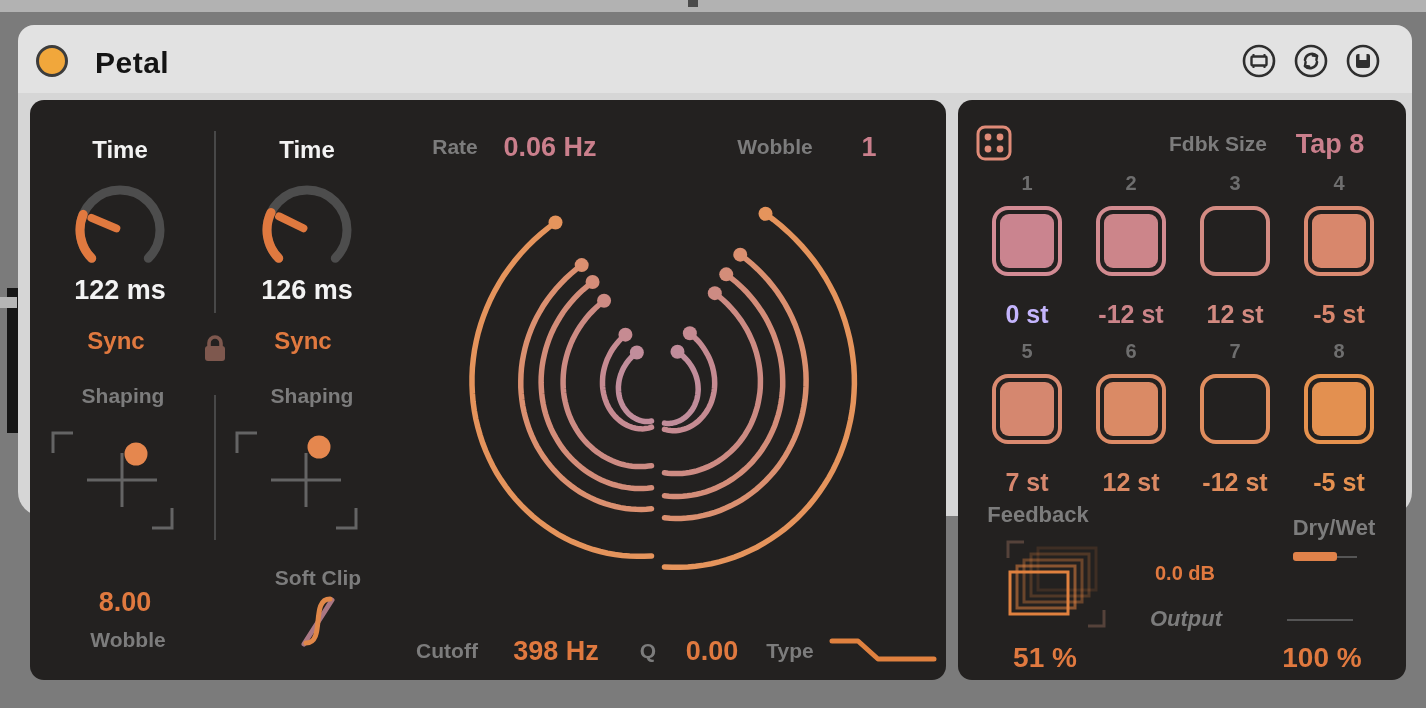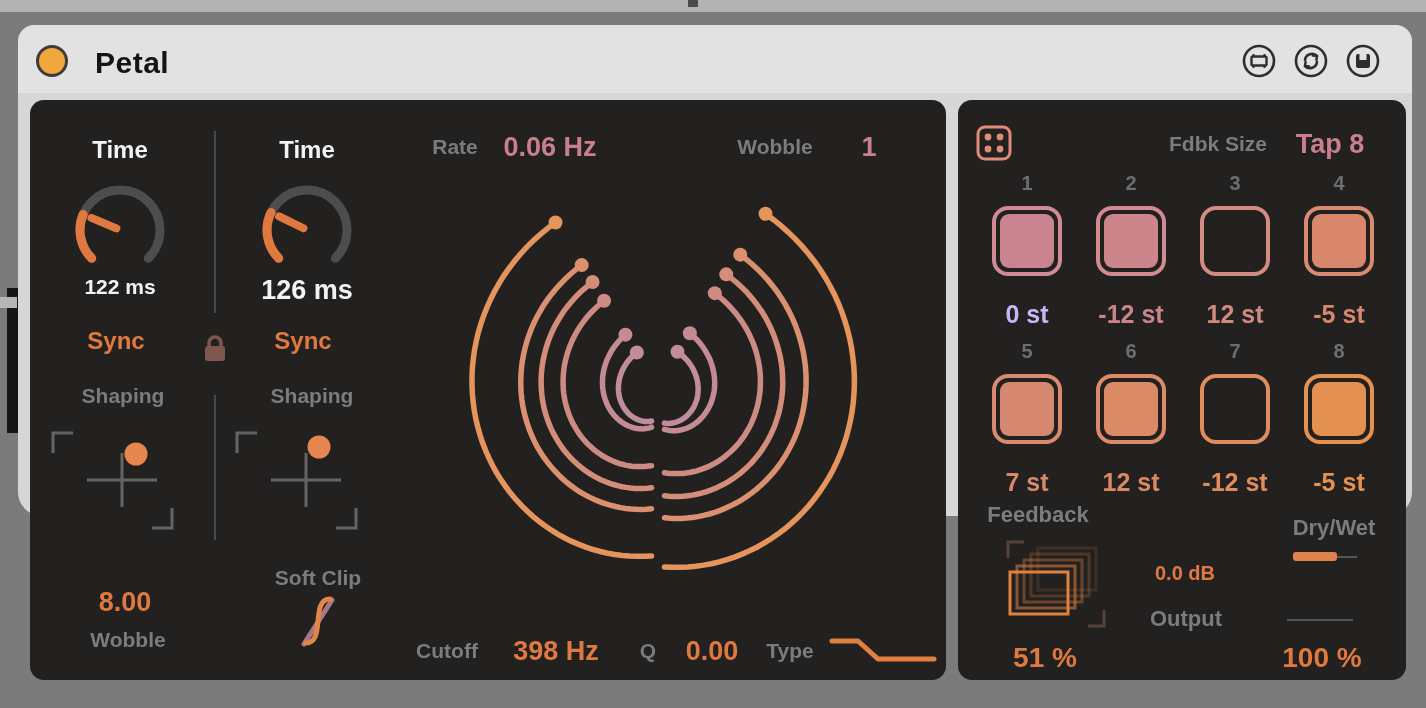--- a/index.html
+++ b/index.html
@@ -106,21 +106,21 @@
         </svg>
 
       <div class="lbl w" style="left:90px;top:36px;font-size:24px;">Time</div>
       <div class="knob" style="left:38px;top:78px;">
           <svg viewBox="0 0 104 104" width="104" height="104">
             <path d="M 23.7157287525381 80.2842712474619 A 40 40 0 1 1 80.2842712474619 80.2842712474619" fill="none" stroke="#4d4d4d" stroke-width="9" stroke-linecap="round"></path>
             <path d="M 23.7157287525381 80.2842712474619 A 40 40 0 0 1 15.179805861902388 36.37075486042906" fill="none" stroke="#e0793f" stroke-width="9" stroke-linecap="round"></path>
             <line x1="48.31798058619024" y1="50.43707548604291" x2="23.464349542974347" y2="39.88733501683252" stroke="#e0793f" stroke-width="8" stroke-linecap="round"></line>
           </svg>
         </div>
-      <div class="lbl w" style="left:90px;top:175px;font-size:21px;">122 ms</div>
+      <div class="lbl w" style="left:90px;top:175px;font-size:27px;">122 ms</div>
       <div class="lbl o" style="left:86px;top:227px;font-size:24px;">Sync</div>
       <div class="lbl g" style="left:93px;top:284px;">Shaping</div>
       <svg class="xypad" style="left:17px;top:325px;" viewBox="0 0 150 125" width="150" height="125">
           <path d="M 6 28 V 8 H 26" fill="none" stroke="#646464" stroke-width="3"></path>
           <path d="M 125 83 V 103 H 105" fill="none" stroke="#646464" stroke-width="3"></path>
           <line x1="40" y1="55" x2="110" y2="55" stroke="#646464" stroke-width="3"></line>
           <line x1="75" y1="28" x2="75" y2="82" stroke="#646464" stroke-width="3"></line>
           <circle cx="89" cy="29" r="11.5" fill="#e5874e"></circle>
         </svg>
 
@@ -249,21 +249,21 @@
         <path d="M 106 78 v 16 h -16" fill="none" stroke="#55423a" stroke-width="3"></path>
         <rect x="40" y="16" width="58" height="42" fill="none" stroke="#e0813f" stroke-width="3" opacity="0.14"></rect>
         <rect x="33" y="22" width="58" height="42" fill="none" stroke="#e0813f" stroke-width="3" opacity="0.24"></rect>
         <rect x="26" y="28" width="58" height="42" fill="none" stroke="#e0813f" stroke-width="3" opacity="0.38"></rect>
         <rect x="19" y="34" width="58" height="42" fill="none" stroke="#e0813f" stroke-width="3" opacity="0.55"></rect>
         <rect x="12" y="40" width="58" height="42" fill="none" stroke="#e0813f" stroke-width="3"></rect>
       </svg>
       <div class="lbl o" style="left:87px;top:542px;font-size:28px;">51 %</div>
 
       <div class="lbl o" style="left:227px;top:462px;font-size:20px;">0.0 dB</div>
-      <div class="lbl g" style="left:228px;top:506px;font-size:22px;">Output</div>
+      <div class="lbl g" style="left:228px;top:506px;font-size:22px;font-style:italic;">Output</div>
 
       <div class="lbl g" style="left:376px;top:415px;font-size:22px;">Dry/Wet</div>
       <div class="slider-track" style="left:337px;top:456px;width:62px;"></div>
       <div class="slider-handle" style="left:335px;top:452px;width:44px;"></div>
       <div class="slider-track" style="left:329px;top:519px;width:66px;"></div>
       <div class="lbl o" style="left:364px;top:542px;font-size:28px;">100 %</div>
     </div>
   </div>
 </div>
 

